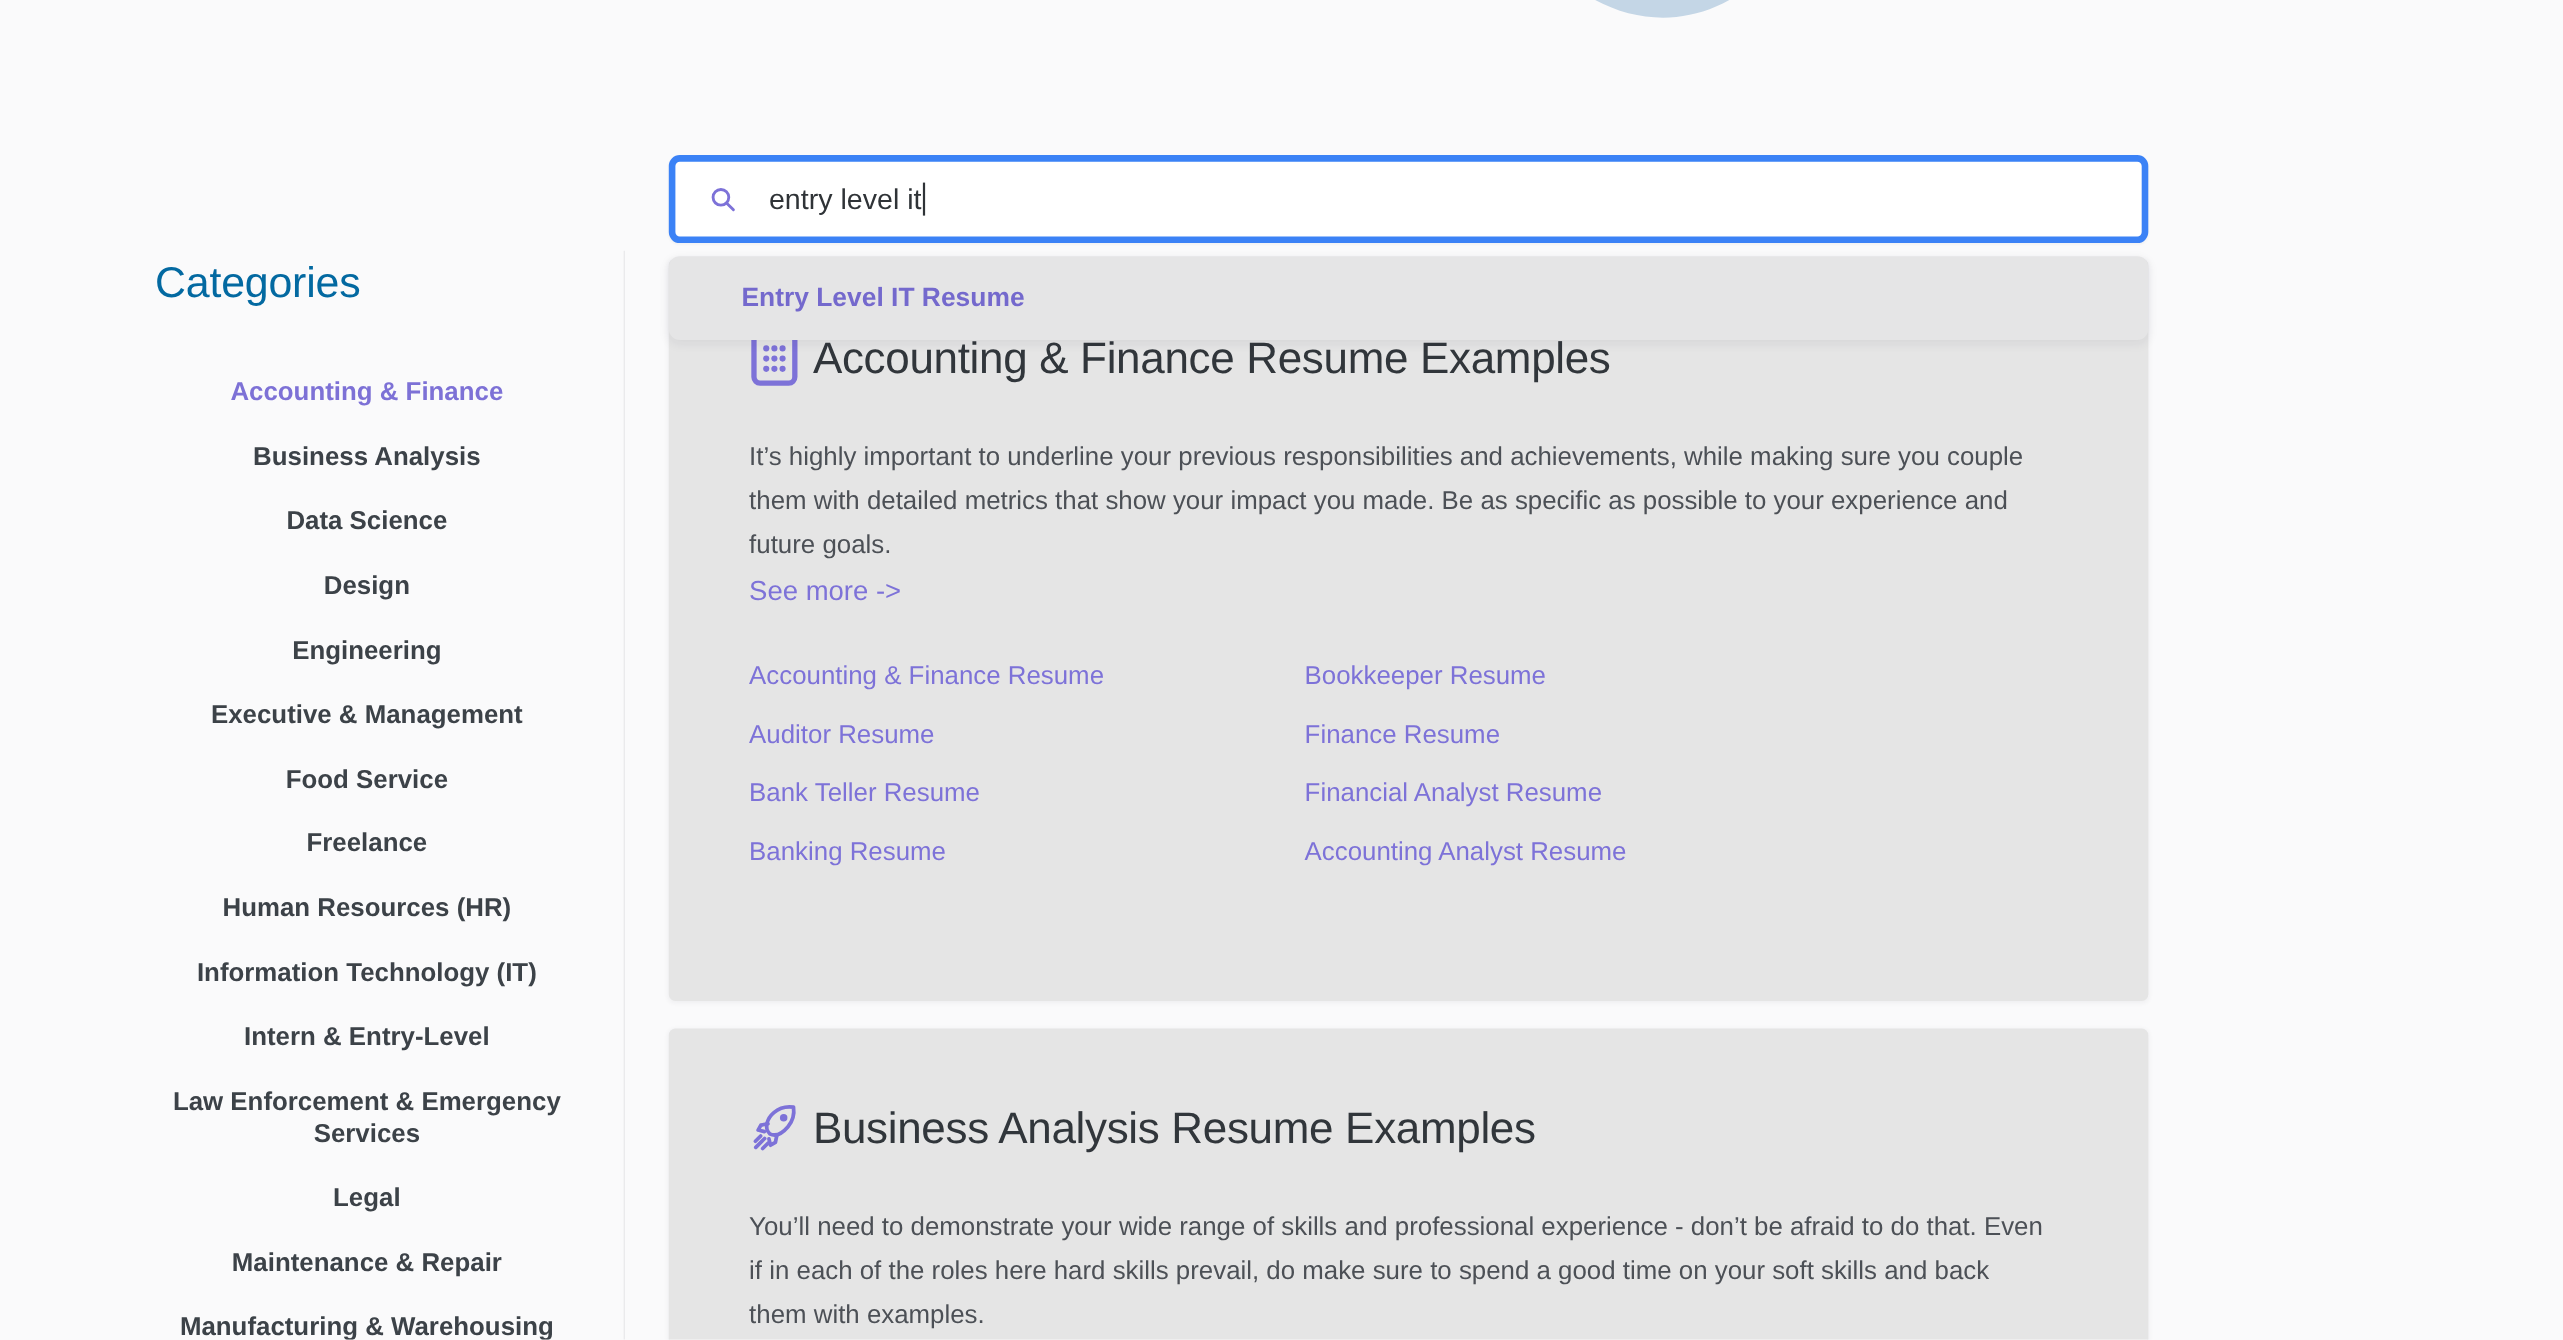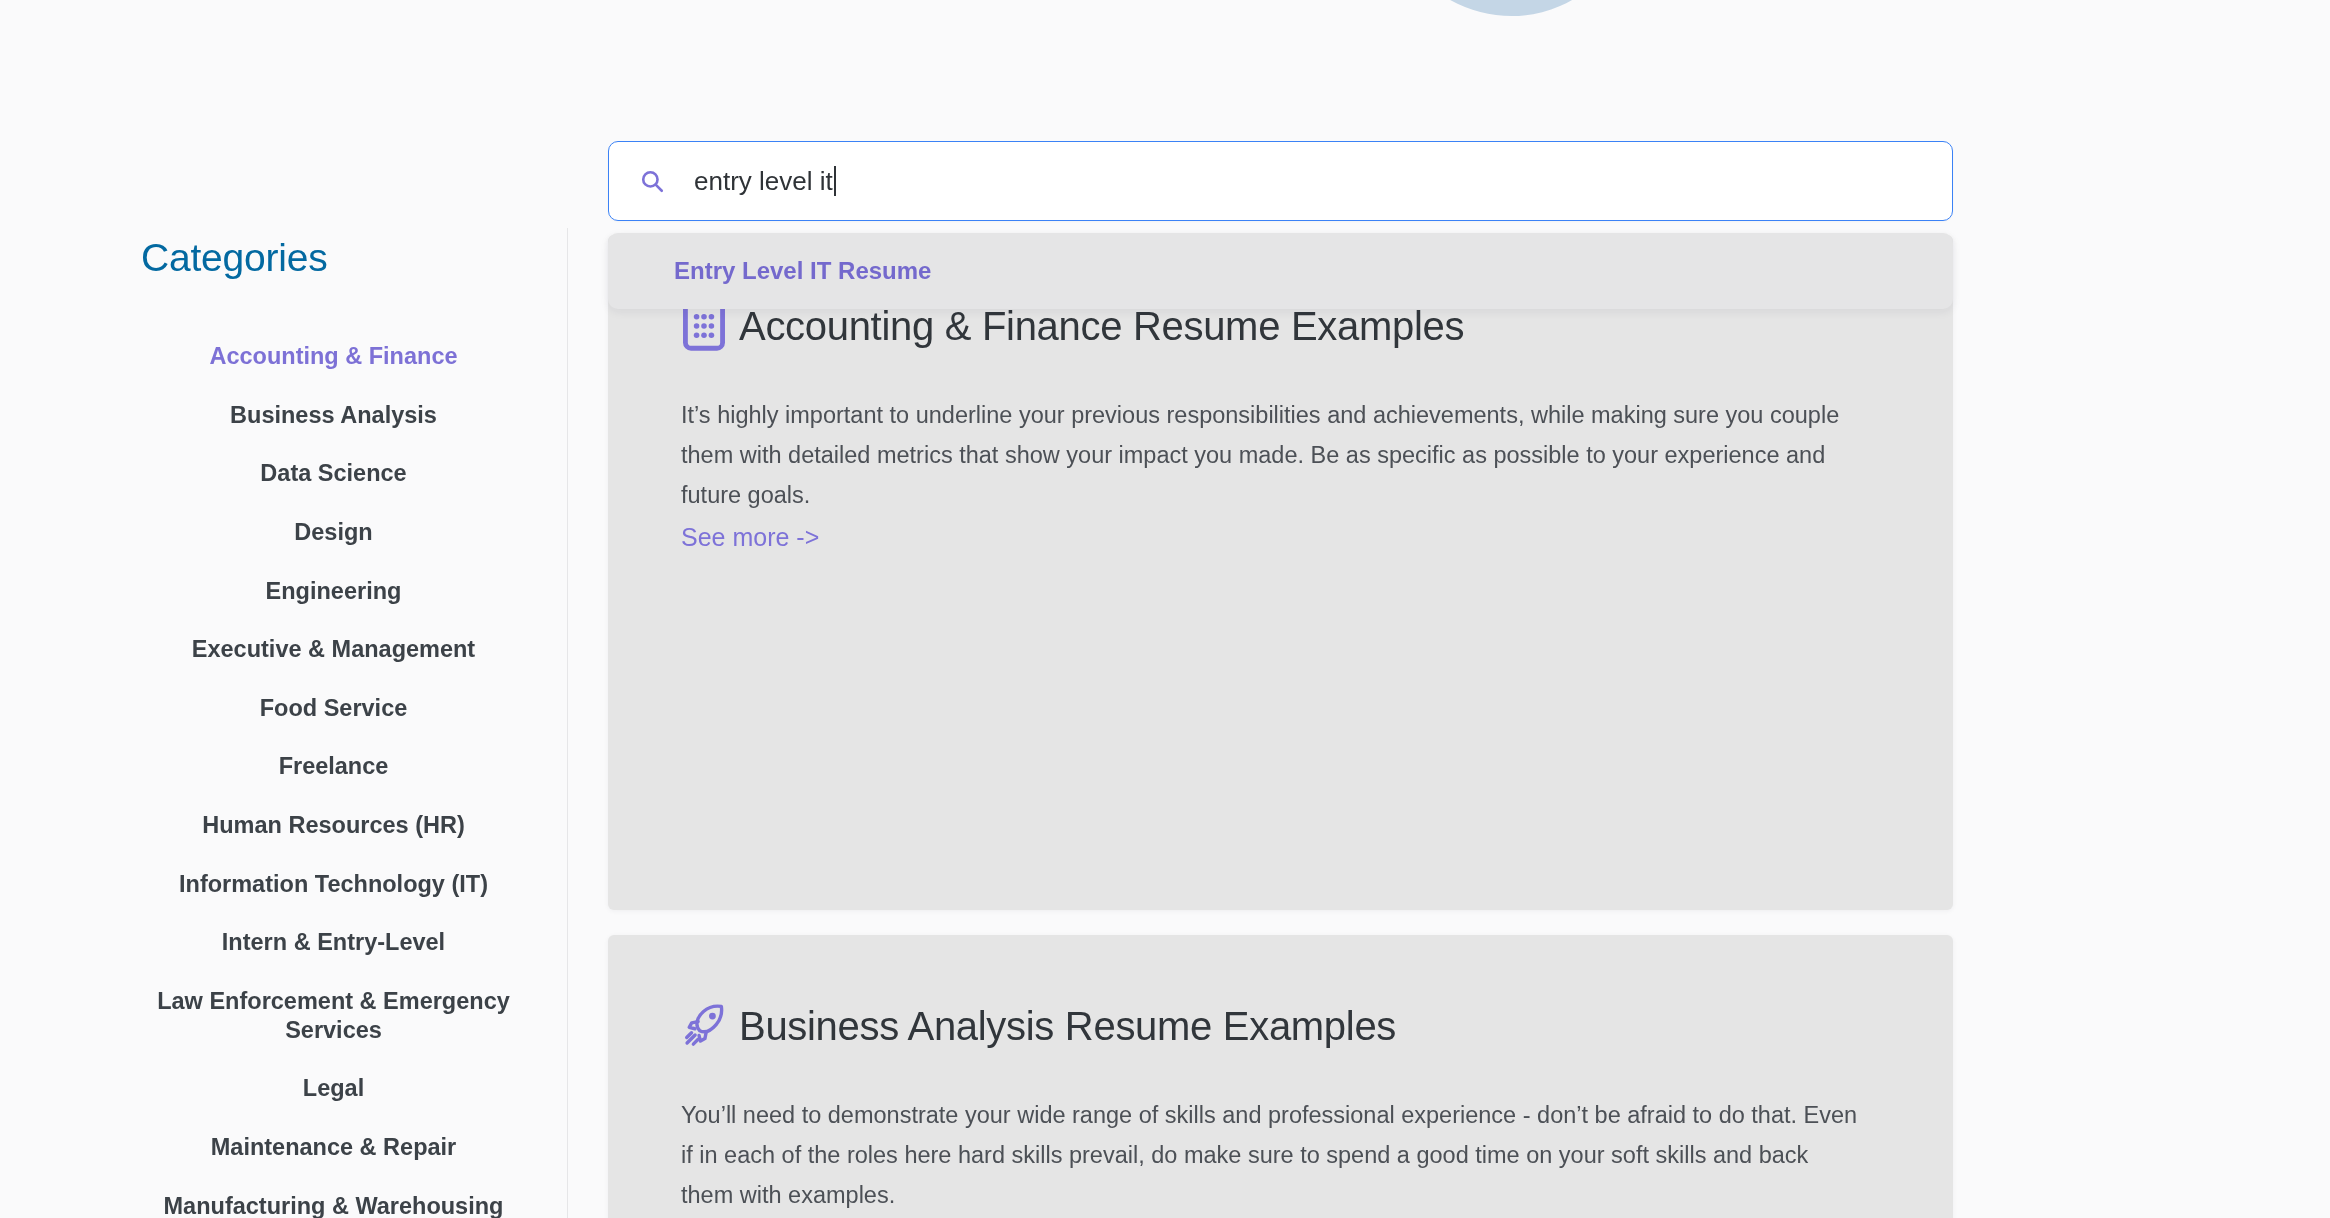--- a/index.html
+++ b/index.html
@@ -80,21 +80,21 @@
   }
 
   
   .search-box {
     position: absolute;
     left: 0;
     top: 141px;
     width: 1345px;
     height: 80px;
     background: #ffffff;
-    border: 1px solid #3b82f6;
+    border: 6px solid #3b82f6;
     border-radius: 10px;
     display: flex;
     align-items: center;
     padding-left: 30px;
     box-shadow: 0 1px 2px rgba(20,20,40,0.03);
   }
   .search-icon { width: 26px; height: 26px; flex: 0 0 auto; margin-right: 29px; }
   .search-icon svg { display: block; }
   .search-text {
     font-size: 26px;
@@ -258,20 +258,30 @@
               </g>
             </svg>
           </span>
           <h1 class="card-title">Accounting &amp; Finance Resume Examples</h1>
         </div>
 
         <p class="card-desc">It’s highly important to underline your previous responsibilities and achievements, while making sure you couple them with detailed metrics that show your impact you made. Be as specific as possible to your experience and future goals.</p>
 
         <a class="see-more">See more -&gt;</a>
 
+        <div class="link-grid">
+          <a class="res-link">Accounting &amp; Finance Resume</a>
+          <a class="res-link">Bookkeeper Resume</a>
+          <a class="res-link">Auditor Resume</a>
+          <a class="res-link">Finance Resume</a>
+          <a class="res-link">Bank Teller Resume</a>
+          <a class="res-link">Financial Analyst Resume</a>
+          <a class="res-link">Banking Resume</a>
+          <a class="res-link">Accounting Analyst Resume</a>
+        </div>
       </div>
     </section>
 
     <section class="card" id="card-business">
       <div class="card-inner">
         <div class="card-head">
           <span class="card-icon">
             <svg width="50" height="50" viewBox="0 0 28 28" xmlns="http://www.w3.org/2000/svg" aria-hidden="true">
               <g fill="none" stroke="#7d72d8" stroke-width="1.9" stroke-linecap="round" stroke-linejoin="round">
                 <path d="M10.5 17.2 C7.4 14.1 9.3 9.2 12.6 6.4 C15.4 4 19.2 3.1 22.6 3.6

